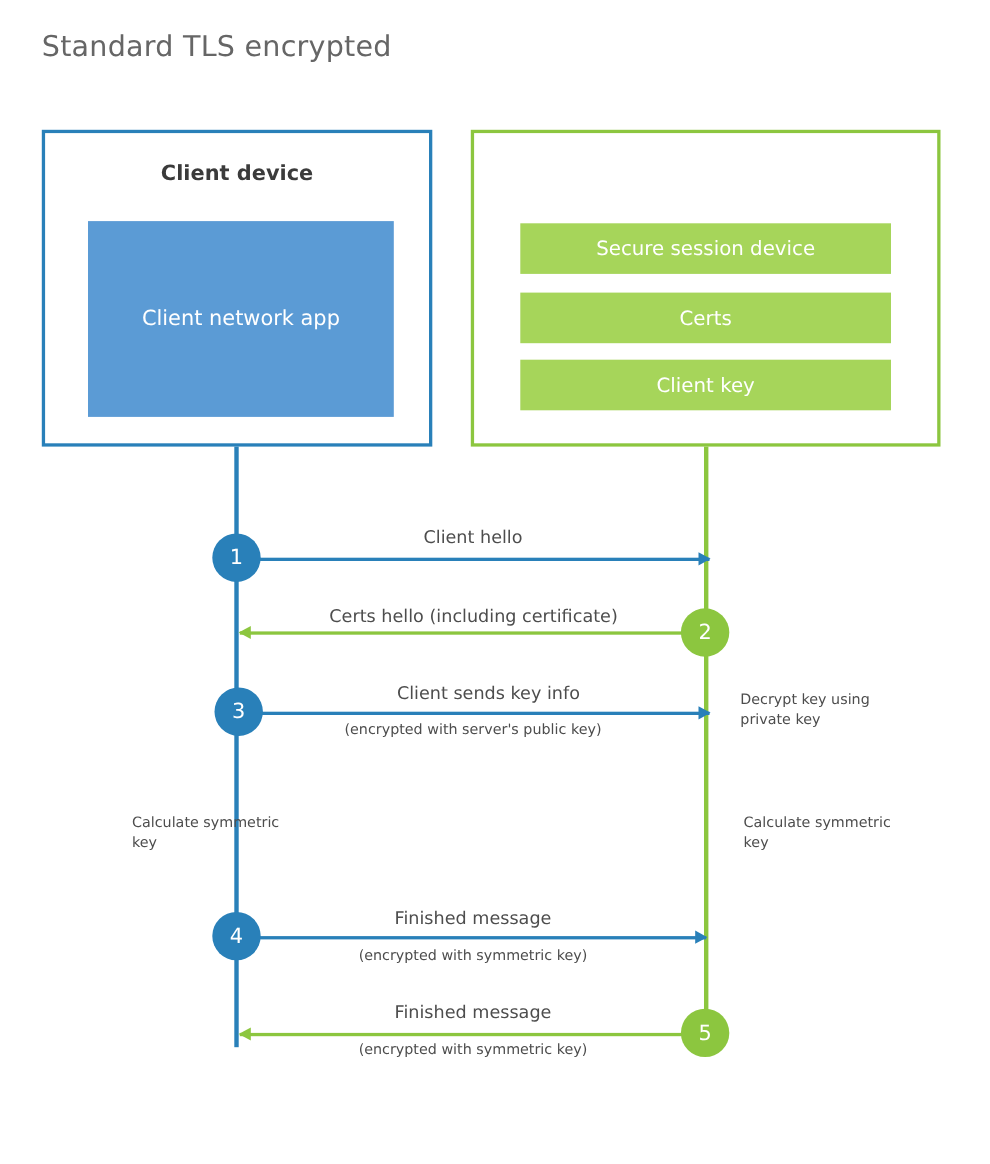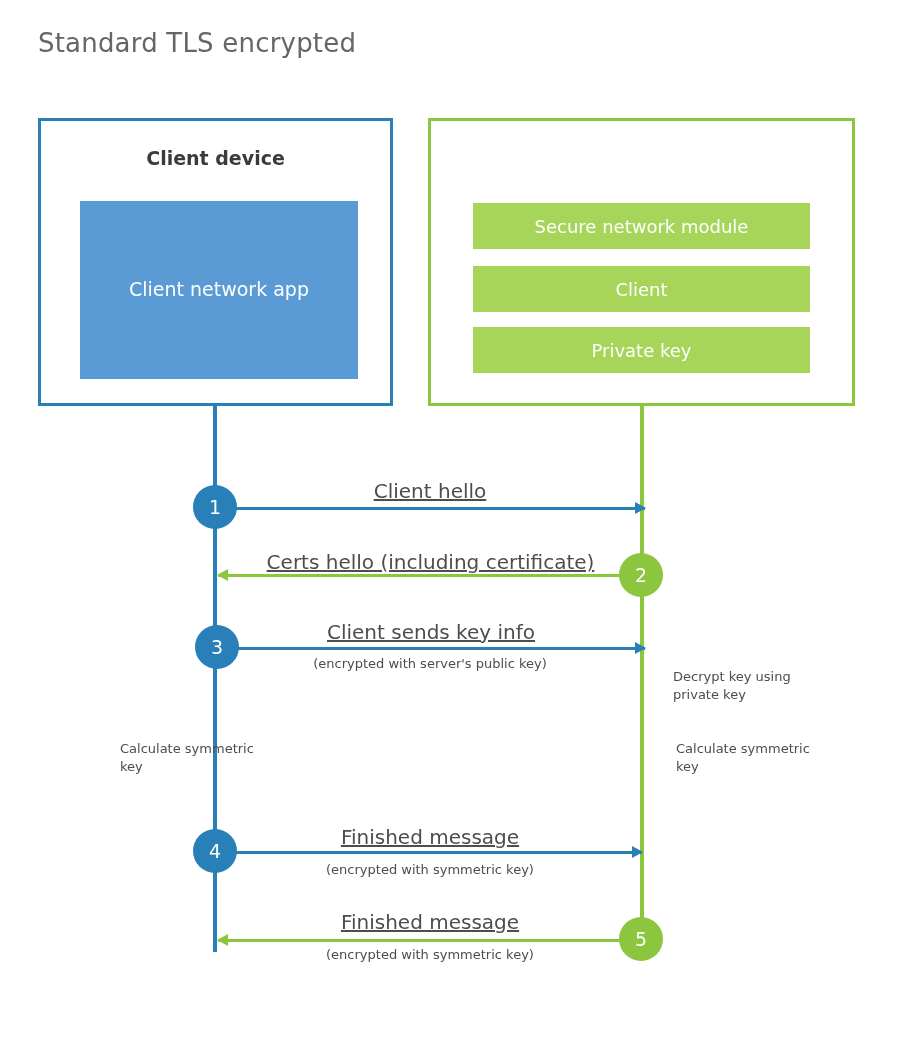--- a/index.html
+++ b/index.html
@@ -164,64 +164,63 @@
   #step-1 { left: 193px; top: 485px; }
   #step-2 { left: 619px; top: 553px; }
   #step-3 { left: 195px; top: 625px; }
   #step-4 { left: 193px; top: 829px; }
   #step-5 { left: 619px; top: 917px; }
 
   
   .msg-label {
     position: absolute;
     text-align: center;
-    font-size: 20px;
+    font-size: 16px;
     color: #4d4d4d;
-    text-decoration: underline;
   }
   .msg-sub {
     position: absolute;
     text-align: center;
     font-size: 13px;
     color: #4d4d4d;
   }
   .side-note {
     position: absolute;
     font-size: 13px;
     color: #4d4d4d;
     line-height: 1.35;
   }
 
   #label-1 { left: 255px; top: 479px; width: 350px; }
   #label-2 { left: 238px; top: 550px; width: 385px; }
-  #label-3 { left: 256px; top: 620px; width: 350px; }
+  #label-3 { left: 269px; top: 620px; width: 350px; }
   #sub-3   { left: 255px; top: 656px; width: 350px; }
   #label-4 { left: 240px; top: 825px; width: 380px; }
   #sub-4   { left: 240px; top: 862px; width: 380px; }
   #label-5 { left: 240px; top: 910px; width: 380px; }
   #sub-5   { left: 240px; top: 947px; width: 380px; }
 
-  #note-decrypt { left: 673px; top: 668px; width: 160px; }
+  #note-decrypt { left: 673px; top: 628px; width: 160px; }
   #note-client-sym { left: 120px; top: 740px; width: 150px; }
   #note-server-sym { left: 676px; top: 740px; width: 150px; }
 </style>
 </head>
 <body>
 
 <div id="page-title">Standard TLS encrypted</div>
 
 <div class="entity-box" id="client-box">
   <div class="entity-title">Client device</div>
   <div id="client-app">Client network app</div>
 </div>
 
 <div class="entity-box" id="server-box">
-  <div class="server-bar" id="server-bar-0">Secure network module</div>
-  <div class="server-bar" id="server-bar-1">Client</div>
-  <div class="server-bar" id="server-bar-2">Private key</div>
+  <div class="server-bar" id="server-bar-0">Secure session device</div>
+  <div class="server-bar" id="server-bar-1">Certs</div>
+  <div class="server-bar" id="server-bar-2">Client key</div>
 </div>
 
 <div class="lifeline" id="client-lifeline"></div>
 <div class="lifeline" id="server-lifeline"></div>
 
 <div class="arrow blue to-right" id="arrow-1">
   <div class="shaft"></div>
   <div class="head"></div>
 </div>
 <div class="step blue-step" id="step-1">1</div>

